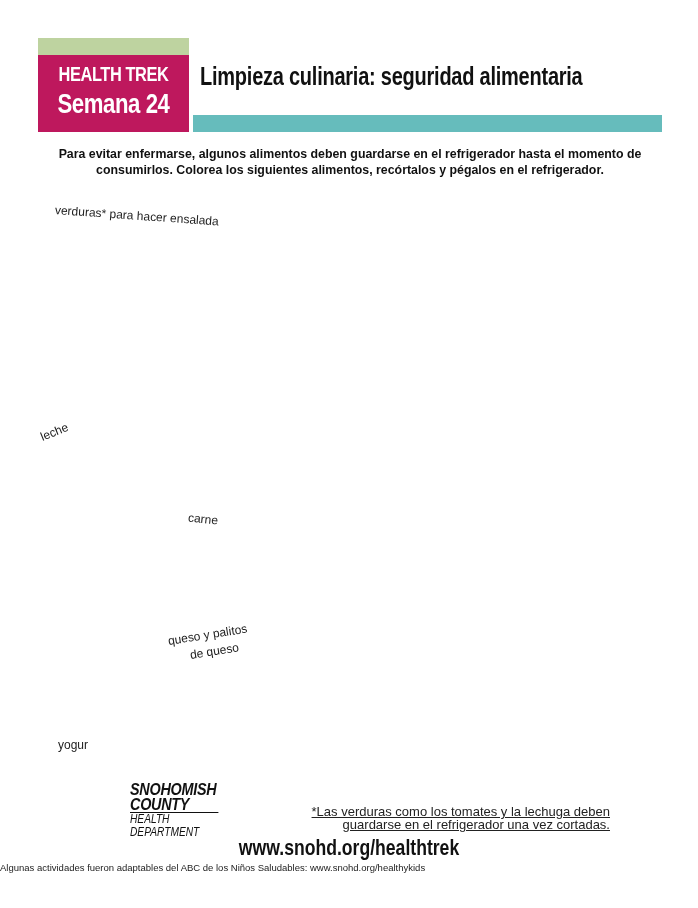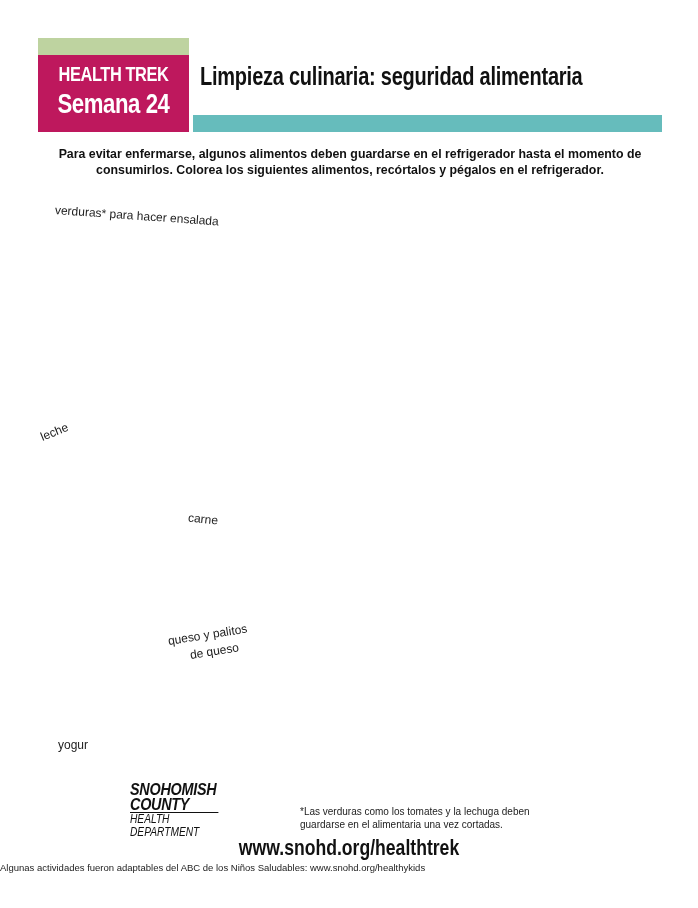--- a/index.html
+++ b/index.html
@@ -6,21 +6,21 @@
   body { width: 698px; height: 908px; position: relative; overflow: hidden; font-family: "Liberation Sans", sans-serif; color: #111; }
   .abs { position: absolute; }
   .green-strip { left: 38px; top: 38px; width: 151px; height: 17px; background: #bed3a0; }
   .brown-block { left: 38px; top: 55px; width: 151px; height: 77px; background: #be185d; color: #fff; text-align: center; }
   .brown-block .l1 { position: absolute; left: 0; right: 0; top: 8px; font-family: "Liberation Sans", sans-serif; font-weight: bold; font-size: 20px; letter-spacing: -0.5px; transform: scaleX(0.82); }
   .brown-block .l2 { position: absolute; left: 0; right: 0; top: 34px; font-family: "Liberation Sans", sans-serif; font-weight: bold; font-size: 27px; letter-spacing: -0.5px; transform: scaleX(0.82); }
   .title { left: 200px; top: 62px; width: 470px; font-weight: bold; font-size: 25px; white-space: nowrap; transform: scaleX(0.8); transform-origin: left center; letter-spacing: -0.3px; }
   .teal-bar { left: 193px; top: 115px; width: 469px; height: 17px; background: #66bcbc; }
   .intro { left: 30px; top: 146px; width: 640px; text-align: center; font-weight: bold; font-size: 13px; line-height: 16px; transform: scaleX(0.95); }
   .label { font-size: 12px; color: #222; white-space: nowrap; }
-  .footnote { left: 300px; top: 805px; width: 310px; text-align: left; font-size: 10px; line-height: 13px; color: #222; }
+  .footnote { left: 300px; top: 805px; width: 310px; text-align: right; font-size: 13px; line-height: 13px; color: #222; text-decoration: underline; }
   .url { left: 0; top: 835px; width: 698px; text-align: center; font-weight: bold; font-size: 22px; transform: scaleX(0.8); }
   .credit { left: 0; top: 862px; width: 698px; font-size: 9.5px; color: #222; }
   .logo-text { left: 130px; top: 782px; font-style: italic; }
   .logo-text .a { font-weight: bold; font-size: 16px; line-height: 15px; letter-spacing: -0.3px; transform: scaleX(0.9); transform-origin: left; }
   .logo-text .b { font-size: 12px; line-height: 13px; border-top: 1.5px solid #111; transform: scaleX(0.85); transform-origin: left; width: 104px; }
   svg { position: absolute; overflow: visible; }
 </style>
 </head>
 <body>
 
@@ -140,16 +140,16 @@
   <div class="a">COUNTY</div>
   <div class="b">HEALTH DEPARTMENT</div>
 </div>
 <svg width="0" height="0" style="left:0;top:0;">
   <path d="M194 806 l4 -7 l4 7 Z M201 806 l4 -7 l4 7 Z M208 806 l4 -7 l4 7 Z" fill="#111"></path>
   <line x1="192" y1="807" x2="218" y2="807" stroke="#111" stroke-width="1.5"></line>
 </svg>
 
 <div class="abs footnote">
   <div>*Las verduras como los tomates y la lechuga deben</div>
-  <div>guardarse en el alimentaria una vez cortadas.</div>
+  <div>guardarse en el refrigerador una vez cortadas.</div>
 </div>
 <div class="abs url">www.snohd.org/healthtrek</div>
 <div class="abs credit">Algunas actividades fueron adaptables del ABC de los Niños Saludables: www.snohd.org/healthykids</div>
 
 </body></html>

